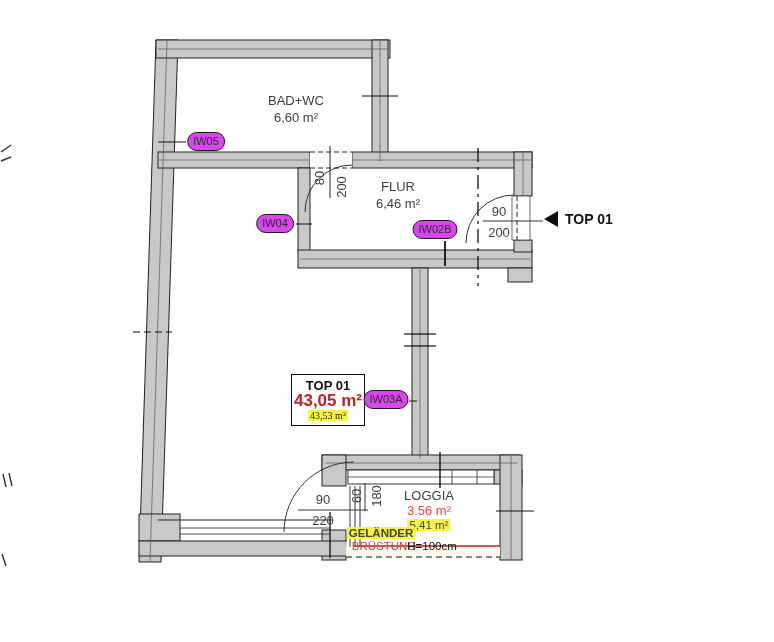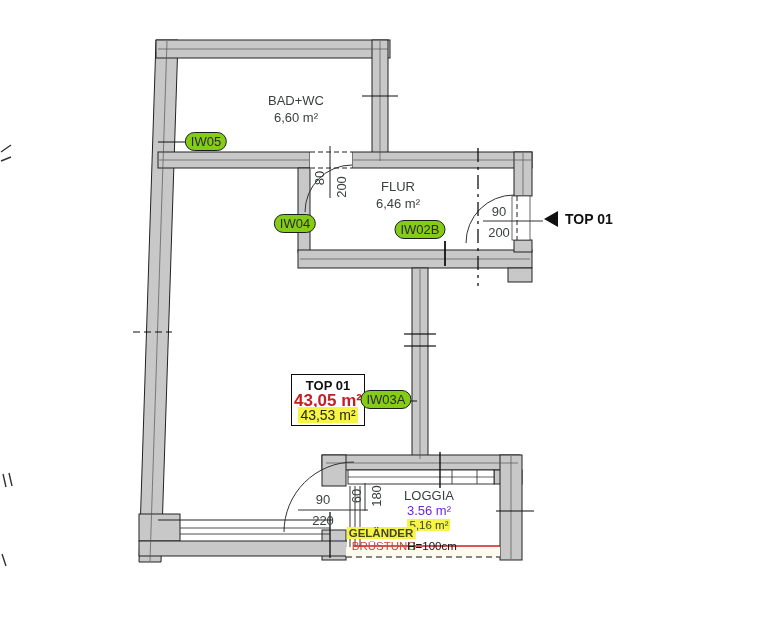--- a/index.html
+++ b/index.html
@@ -3,29 +3,29 @@
 <meta charset="utf-8">
 <style>
   html,body{margin:0;padding:0;background:#ffffff;}
   .stage{position:relative;width:774px;height:642px;background:#ffffff;overflow:hidden;
          font-family:"Liberation Sans", sans-serif;color:#3a403d;}
   .stage svg{position:absolute;left:0;top:0;}
   .lbl{position:absolute;white-space:nowrap;font-size:13px;color:#3a403d;
        transform:translateX(-50%);text-align:center;line-height:17px;}
   .vlbl{position:absolute;white-space:nowrap;font-size:13px;color:#3a403d;
         transform:translate(-50%,-50%) rotate(-90deg);}
-  .tag{position:absolute;background:#84cc16;border:1.4px solid #1d1d1d;border-radius:11px;
-       font-size:13px;line-height:17px;padding:0 5px;color:#2c2c2c;transform:translateX(-50%);}
+  .tag{position:absolute;background:#d946ef;border:1.4px solid #1d1d1d;border-radius:11px;
+       font-size:11px;line-height:17px;padding:0 5px;color:#2c2c2c;transform:translateX(-50%);}
   .sumbox{position:absolute;left:291px;top:374px;width:72px;background:#ffffff;
           border:1.5px solid #0d0d0d;text-align:center;padding:3px 0 3px 0;}
   .sumbox .t{font-size:13px;font-weight:bold;color:#111;line-height:15px;}
   .sumbox .a1{font-size:17px;font-weight:bold;color:#c32026;line-height:16px;}
-  .sumbox .a2{font-size:14px;color:#26260e;line-height:13px;}
+  .sumbox .a2{font-size:10px;color:#26260e;line-height:13px;font-family:Liberation Serif, serif;}
   .hl{background:#f6f545;padding:0 2px;}
-  .red{color:#6d28d9;}
+  .red{color:#ef4444;}
   .redsoft{color:#cc4537;}
   .entry-label{position:absolute;left:565px;top:211px;font-size:14px;font-weight:bold;color:#101010;}
   .small{font-size:11.5px;}
 </style>
 </head>
 <body>
 
 <div class="stage">
 
   <svg width="774" height="642" viewBox="0 0 774 642">
@@ -155,32 +155,32 @@
 
   <div class="lbl" style="left:398px;top:178px;">
     <div>FLUR</div>
     <div>6,46 m²</div>
   </div>
 
 
   <div class="lbl" style="left:429px;top:488px;line-height:15px;">
     <div>LOGGIA</div>
     <div class="red">3.56 m²</div>
-    <div class="small"><span class="hl">5,16 m²</span></div>
+    <div class="small"><span class="hl">5,41 m²</span></div>
   </div>
 
   <div class="sumbox">
     <div class="t">TOP 01</div>
     <div class="a1">43,05 m²</div>
     <div class="a2"><span class="hl">43,53 m²</span></div>
   </div>
 
   <div class="tag" style="left:206px;top:132px;">IW05</div>
-  <div class="tag" style="left:275px;top:214px;margin-left:20px;">IW04</div>
-  <div class="tag" style="left:420px;top:220px;">IW02B</div>
+  <div class="tag" style="left:275px;top:214px;">IW04</div>
+  <div class="tag" style="left:435px;top:220px;">IW02B</div>
   <div class="tag" style="left:386px;top:390px;">IW03A</div>
 
   <div class="vlbl" style="left:319px;top:178px;">80</div>
   <div class="vlbl" style="left:341px;top:187px;">200</div>
 
   <div class="lbl" style="left:499px;top:203px;">90</div>
   <div class="lbl" style="left:499px;top:224px;">200</div>
 
   <div class="lbl" style="left:323px;top:491px;">90</div>
   <div class="lbl" style="left:323px;top:512px;text-align:right;">220</div>

